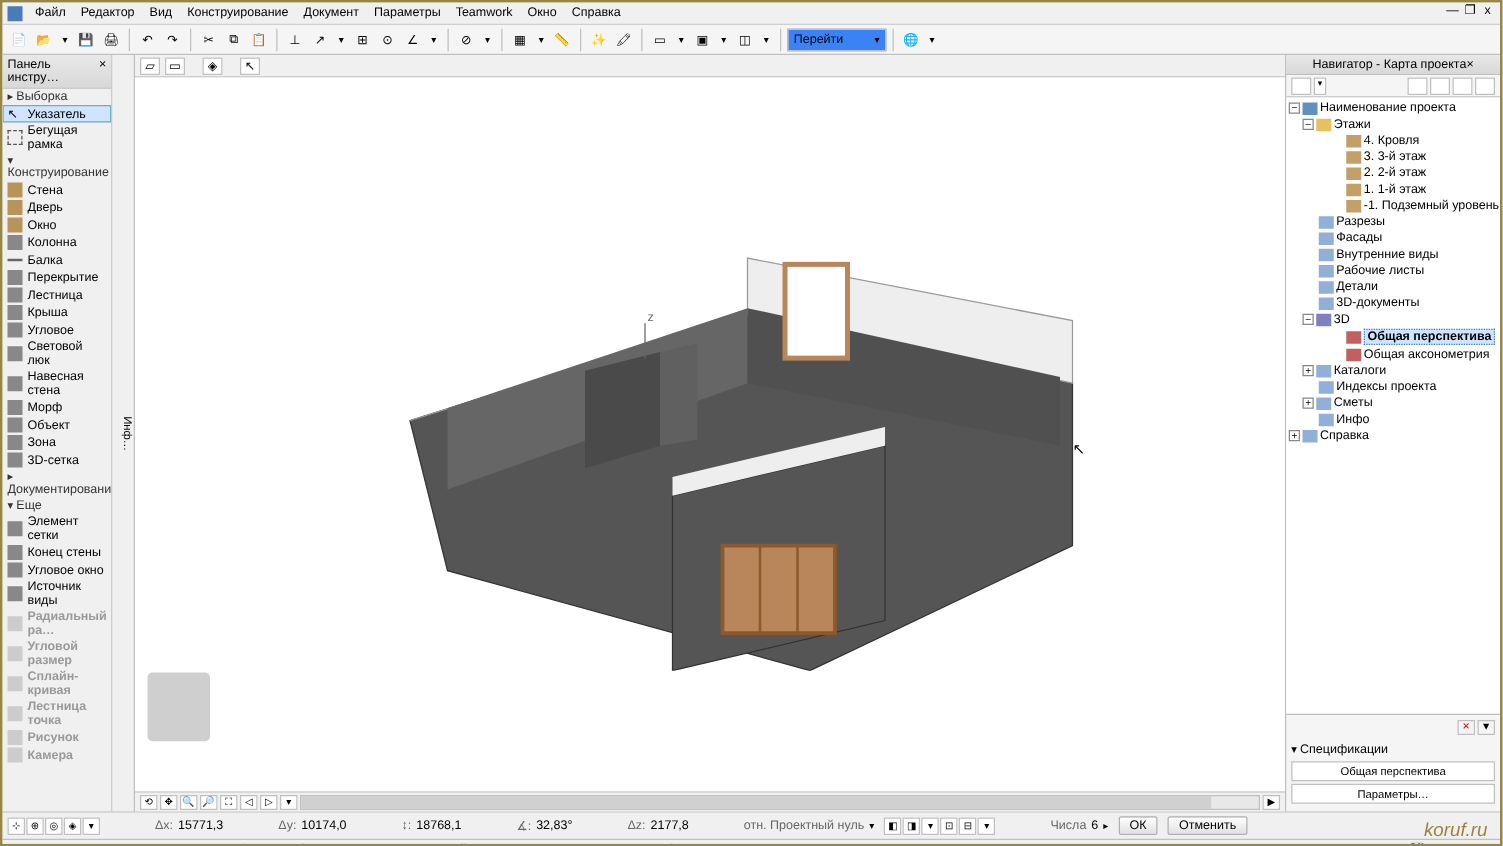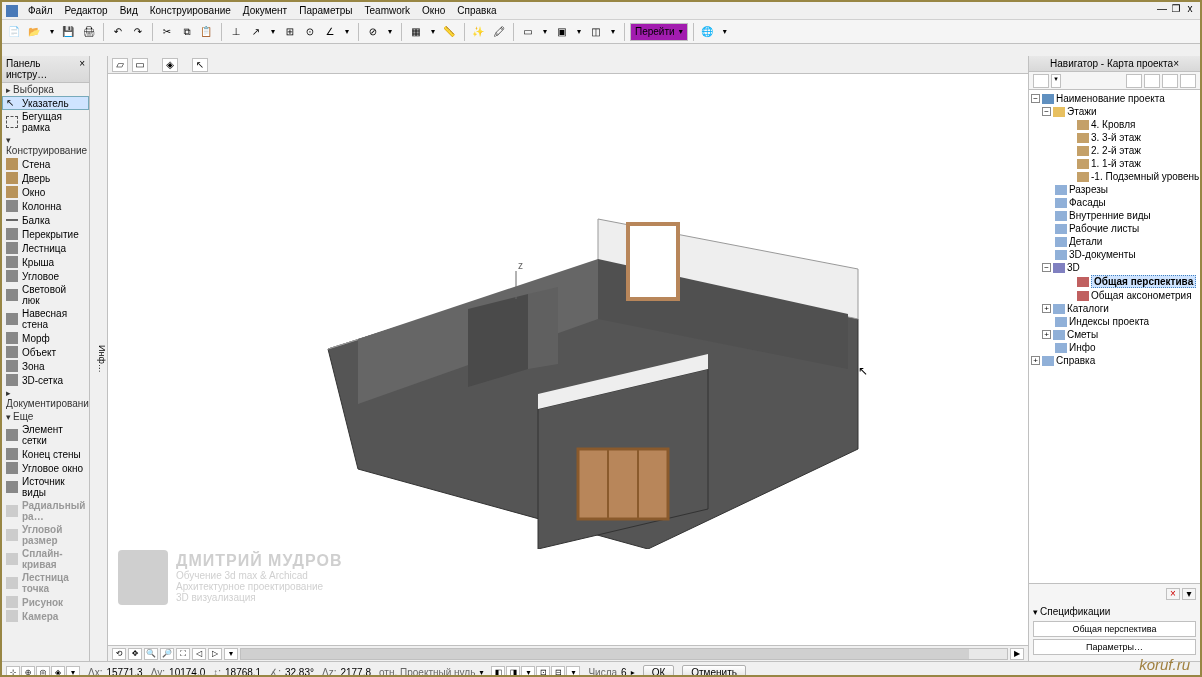--- a/index.html
+++ b/index.html
@@ -6,22 +6,22 @@
 body { width: 1202px; height: 677px; background: #f0f0f0; overflow: hidden; position: relative; border: 2px solid #988644; }
 .menubar { height: 18px; background: #f0f0f0; display: flex; align-items: center; padding: 0 4px; border-bottom: 1px solid #d0d0d0; }
 .menubar .icon { width: 12px; height: 12px; background: #4a7ab8; margin-right: 4px; }
 .menubar .item { padding: 2px 6px; cursor: default; }
 .winbtns { position: absolute; right: 4px; top: 2px; display: flex; gap: 2px; }
 .winbtns span { width: 12px; height: 12px; text-align: center; line-height: 10px; cursor: default; }
 .toolbar { height: 24px; background: #f5f5f5; border-bottom: 1px solid #c0c0c0; display: flex; align-items: center; padding: 0 4px; gap: 2px; }
 .toolbar .sep { width: 1px; height: 18px; background: #c0c0c0; margin: 0 3px; }
 .toolbar .btn { width: 18px; height: 18px; border: 1px solid transparent; display: flex; align-items: center; justify-content: center; cursor: default; }
 .toolbar .dd { width: 12px; font-size: 8px; }
-.toolbar .text-btn { padding: 0 4px; height: 18px; display: flex; align-items: center; border: 1px solid #c0c0c0; background: #a21caf; }
-.main { display: flex; height: calc(100% - 42px - 26px); margin-top: 12px; }
+.toolbar .text-btn { padding: 0 4px; height: 18px; display: flex; align-items: center; border: 1px solid #c0c0c0; background: #3b82f6; gap: 21px; }
+.main { display: flex; height: calc(100% - 42px - 26px); }
 .toolbox { width: 88px; background: #f0f0f0; border-right: 1px solid #c0c0c0; overflow: hidden; }
 .toolbox-title { background: linear-gradient(#e8e8e8,#d8d8d8); padding: 2px 4px; font-size: 9px; display: flex; justify-content: space-between; border-bottom: 1px solid #c0c0c0; }
 .toolbox-title .x { cursor: default; }
 .tool-group { padding: 1px 4px; font-size: 9px; color: #333; }
 .tool { display: flex; align-items: center; padding: 1px 4px; gap: 4px; cursor: default; }
 .tool.selected { background: #cfe4ff; border: 1px solid #7ab; padding: 0 3px; }
 .tool.dim { color: #999; font-weight: bold; }
 .tool .ticon { width: 12px; height: 12px; background: #888; flex-shrink: 0; }
 .tool .ticon.arrow { background: none; }
 .tool .ticon.arrow::before { content: "↖"; color: #000; }
@@ -58,21 +58,21 @@
 .tree-item .nicon.cube { background: #8080c0; }
 .tree-item .nicon.cam { background: #c06060; }
 .tree-item.selected .label { background: #cfe4ff; border: 1px dotted #4080c0; padding: 0 2px; font-weight: bold; }
 .pad1 { padding-left: 0; } .pad2 { padding-left: 11px; } .pad4 { padding-left: 33px; }
 .nav-bottom { border-top: 1px solid #c0c0c0; padding: 4px; }
 .nav-bottom .close-btns { display:flex; justify-content:flex-end; gap:2px; margin-bottom: 4px; }
 .nav-bottom .close-btns span { width: 14px; height: 12px; border: 1px solid #c0c0c0; text-align: center; line-height: 10px; }
 .nav-bottom .spec-hdr { padding: 2px 0; font-size: 9px; }
 .nav-bottom .field { background: #fff; border: 1px solid #c0c0c0; padding: 2px 4px; margin: 2px 0; text-align: center; font-size: 9px; }
 .statusbar-coords { height: 22px; background: #f0f0f0; border-top: 1px solid #c0c0c0; display: flex; align-items: center; padding: 0 4px; gap: 8px; font-size: 9px; }
-.statusbar-coords .grp { display: flex; align-items: center; gap: 4px; }
+.statusbar-coords .grp { display: flex; align-items: center; gap: 4px; margin-left: 36px; }
 .statusbar-coords .lbl { color: #666; }
 .statusbar-coords .val { color: #000; }
 .statusbar-coords .btn2 { padding: 1px 8px; border: 1px solid #b0b0b0; background: linear-gradient(#fff,#e0e0e0); border-radius: 2px; }
 .statusbar-coords .arrow-sec { display: flex; gap: 1px; }
 .statusbar-coords .arrow-sec span { width: 14px; height: 14px; border: 1px solid #c0c0c0; background: #fff; text-align: center; line-height: 12px; font-size: 8px; }
 .statusbar { height: 16px; background: #f0f0f0; border-top: 1px solid #c0c0c0; display: flex; align-items: center; justify-content: space-between; padding: 0 4px; font-size: 9px; }
 .statusbar .disk { display: flex; gap: 8px; align-items: center; }
 .brand { position: absolute; right: 10px; bottom: 2px; font-size: 15px; color: #a08040; font-style: italic; }
 svg.building { width: 700px; height: 380px; }
 </style>
@@ -298,26 +298,20 @@
           <polygon points="250,140 310,125 310,200 250,218" fill="#4a4a4a"></polygon>
           <polygon points="310,125 340,118 340,195 310,200" fill="#606060"></polygon>
 
           <text x="300" y="100" font-size="10" fill="#666">z</text>
           <line x1="298" y1="102" x2="298" y2="130" stroke="#666"></line>
         </svg>
       </div>
       <div style="position:absolute;left:750px;top:290px;font-size:12px">↖</div>
       <div class="watermark">
         <div class="face"></div>
-        <div class="txt">
-          <div class="l1">ДМИТРИЙ МУДРОВ</div>
-          <div class="l2">Обучение 3d max &amp; Archicad</div>
-          <div class="l2">Архитектурное проектирование</div>
-          <div class="l2">3D визуализация</div>
-        </div>
       </div>
     </div>
     <div class="view-controls">
       <div class="vbtn">⟲</div>
       <div class="vbtn">✥</div>
       <div class="vbtn">🔍</div>
       <div class="vbtn">🔎</div>
       <div class="vbtn">⛶</div>
       <div class="vbtn">◁</div>
       <div class="vbtn">▷</div>

